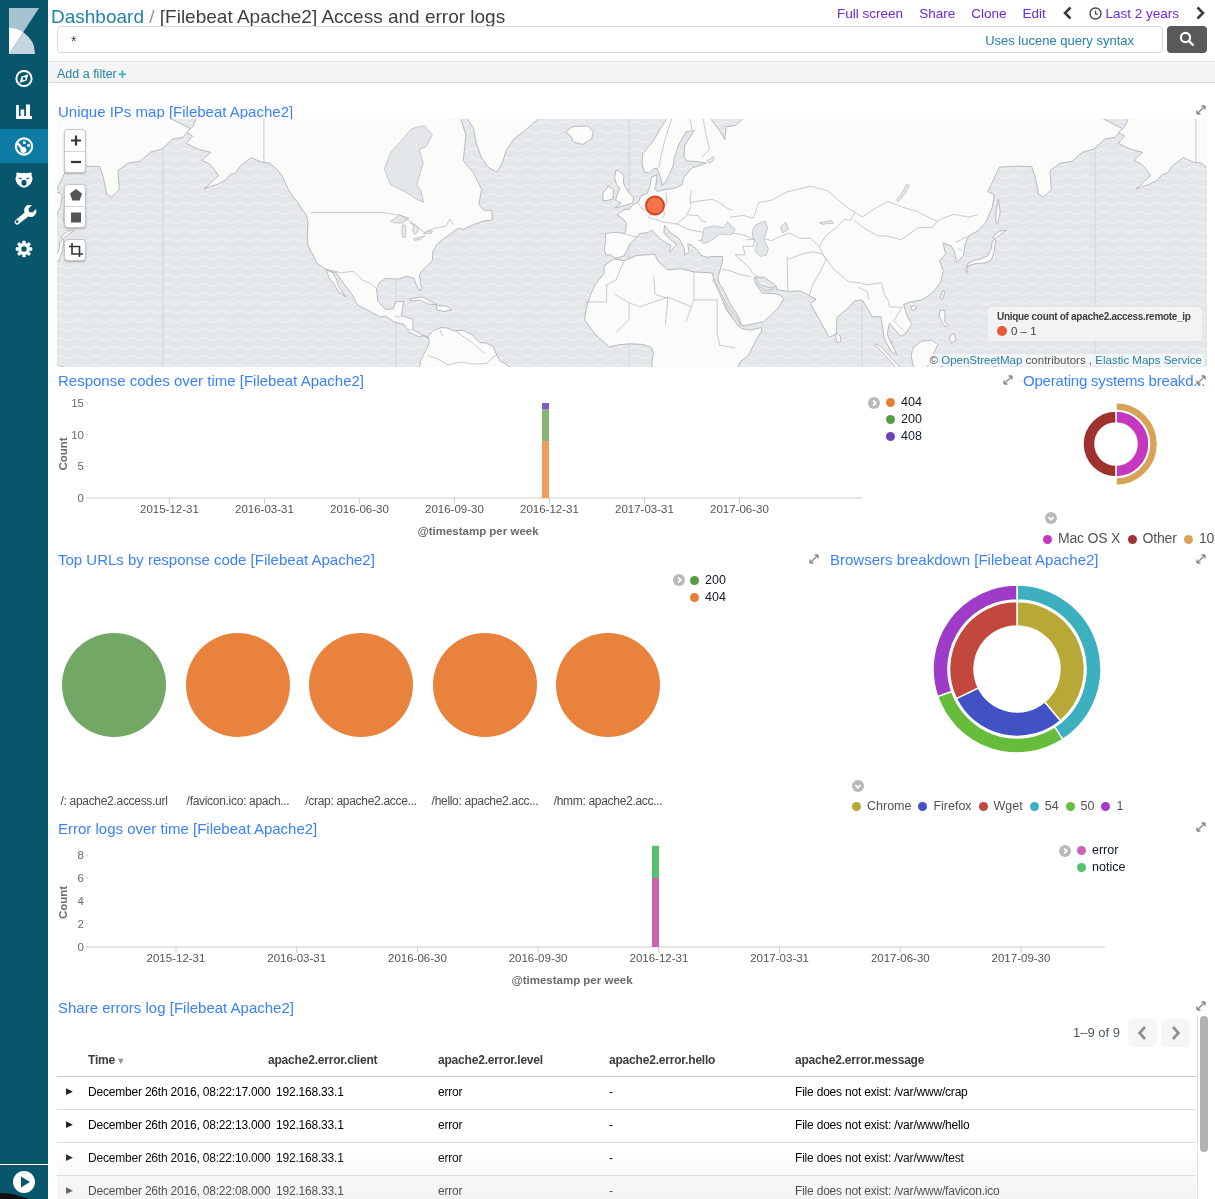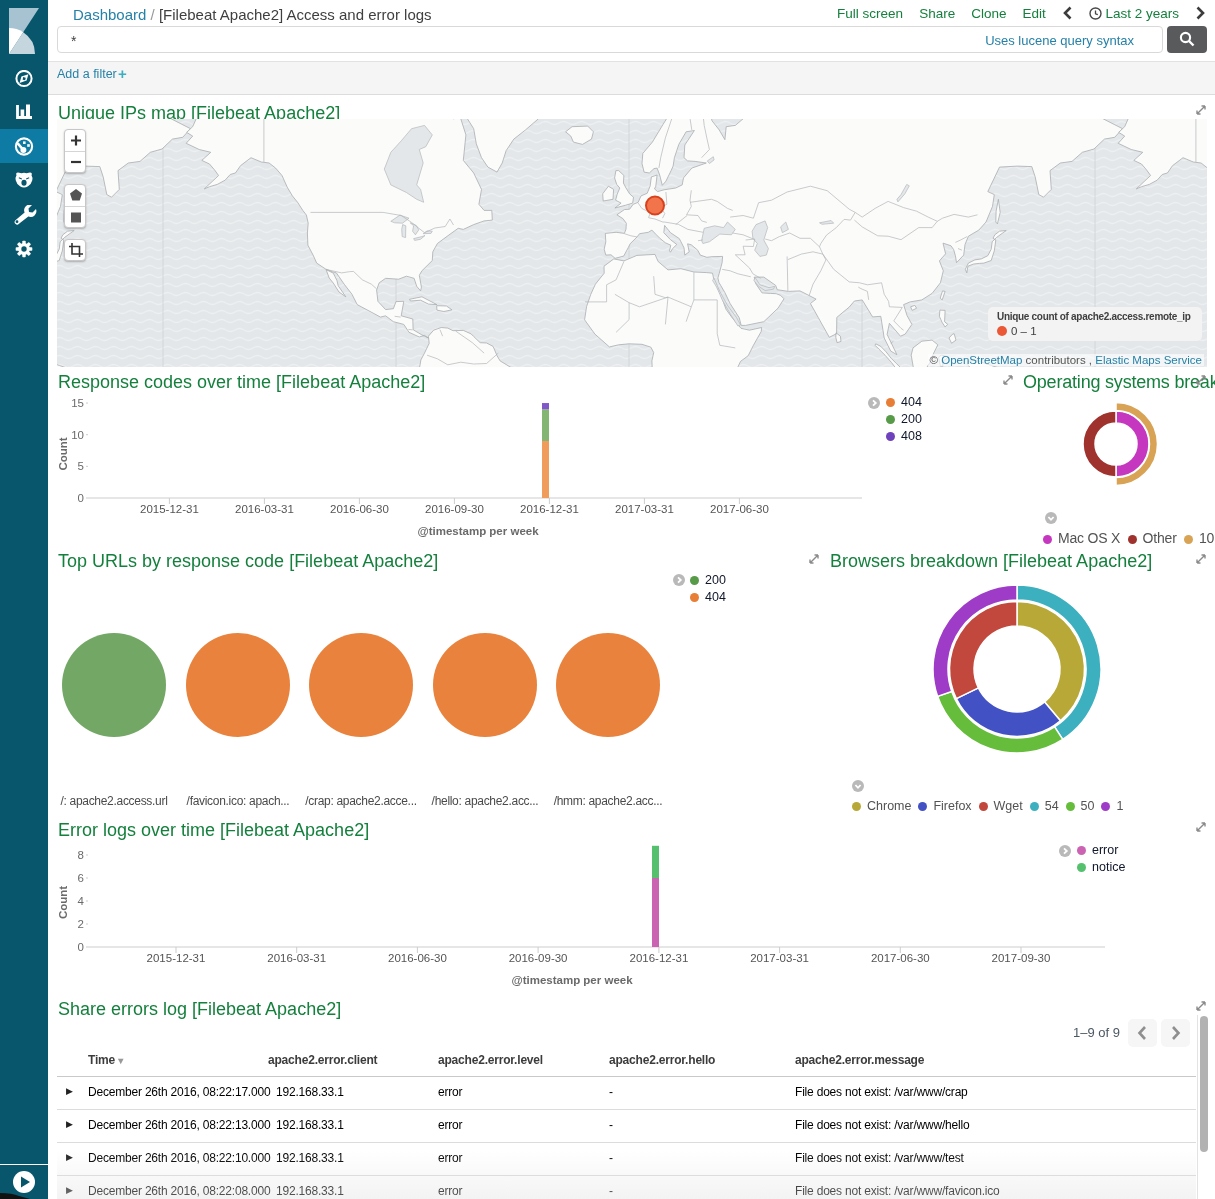--- a/index.html
+++ b/index.html
@@ -5,28 +5,28 @@
 font-family:"Liberation Sans",sans-serif;-webkit-font-smoothing:antialiased}
 #page{position:relative;width:1215px;height:1199px;overflow:hidden}
 .abs{position:absolute}
 
 #sidebar{position:absolute;left:0;top:0;width:48px;height:1199px;background:#07566c}
 #sb-active{position:absolute;left:0;top:129px;width:48px;height:34px;background:#0d7ba3}
 .sbicon{position:absolute;left:0;width:48px;text-align:center}
 #sb-sep{position:absolute;left:0;top:1164px;width:48px;height:1px;background:#fff}
 
 .link{color:#2581a8}
-#crumb{position:absolute;left:73px;top:6px;font-size:15px;color:#3f3f3f}
-#topactions{position:absolute;right:9px;top:6px;font-size:13.5px;color:#15803d}
+#crumb{position:absolute;left:51px;top:6px;font-size:19px;color:#3f3f3f}
+#topactions{position:absolute;right:9px;top:6px;font-size:13.5px;color:#6d28d9}
 #topactions span{margin-left:16px}
 #searchwrap{position:absolute;left:57px;top:26px;width:1106px;height:27px;border:1px solid #d9d9d9;border-radius:4px;background:#fff;font-size:14px;color:#3f3f3f}
 #searchbtn{position:absolute;left:1167px;top:26px;width:40px;height:27px;background:#585a5c;border-radius:4px}
-#filterbar{position:absolute;left:48px;top:61px;width:1167px;height:34px;background:#f5f5f5;border-top:1px solid #e2e2e2;border-bottom:1px solid #dcdcdc;font-size:12.5px}
-
-.ptitle{position:absolute;font-size:18px;color:#15803d;white-space:nowrap}
+#filterbar{position:absolute;left:48px;top:61px;width:1167px;height:22px;background:#f5f5f5;border-top:1px solid #e2e2e2;border-bottom:1px solid #dcdcdc;font-size:12.5px}
+
+.ptitle{position:absolute;font-size:15px;color:#3b82f6;white-space:nowrap}
 .expand{position:absolute;width:10px;height:10px;color:#8a8a8a}
 .legtxt{font-size:12.5px;color:#535353}
 .dot{display:inline-block;width:9px;height:9px;border-radius:50%;vertical-align:-1px;margin-right:6px}
 .chev{position:absolute;width:12px;height:12px;border-radius:50%;background:#b9b9b9}
 .chev svg{position:absolute;left:0;top:0}
 
 .vleg{position:absolute;font-size:12.5px;color:#0f172a;line-height:17px}
 
 .mapbtn{position:absolute;left:64px;width:22px;background:#fff;border:1px solid #c7c7c7;border-radius:4px;box-shadow:0 1px 2px rgba(0,0,0,.25)}
 .mapbtn .cell{height:21px;position:relative;text-align:center}

